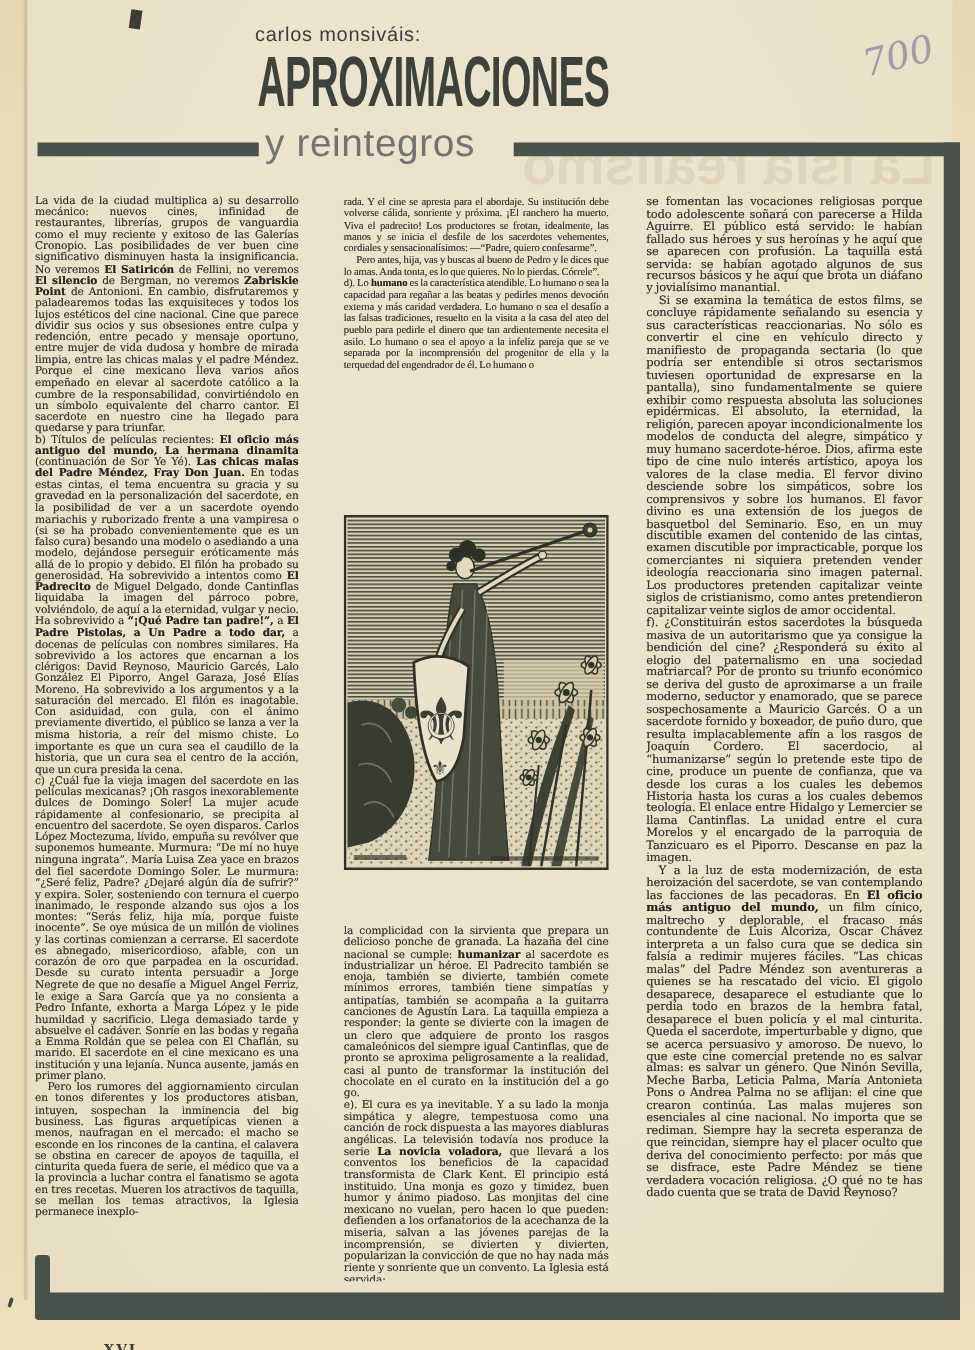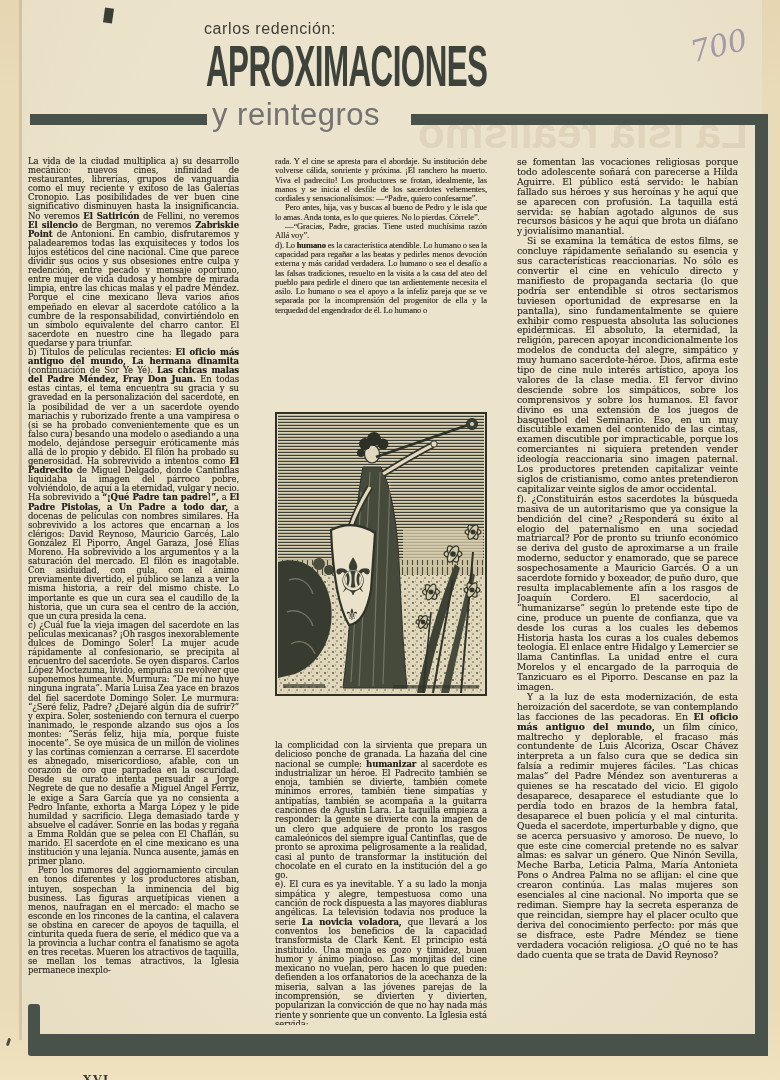--- a/index.html
+++ b/index.html
@@ -52,37 +52,36 @@
 </style>
 </head>
 <body>
 
 <div class="page"></div>
 <div class="edge-shadow"></div>
 
 <div class="ghost">La isla realismo</div>
 
 <div class="topleft-mark"></div>
-<div class="kicker">carlos redención:</div>
+<div class="kicker">carlos monsiváis:</div>
 <div class="title">APROXIMACIONES</div>
 <div class="subtitle">y reintegros</div>
 <div class="bar bar-left"></div>
 <div class="bar bar-right"></div>
 <div class="handwriting">700</div>
 
 <div id="col1" class="col">
     <p class="para">La vida de la ciudad multiplica a) su desarrollo mecánico: nuevos cines, infinidad de restaurantes, librerías, grupos de vanguardia como el muy reciente y exitoso de las Galerías Cronopio. Las posibilidades de ver buen cine significativo disminuyen hasta la insignificancia. No veremos <b>El Satiricón</b> de Fellini, no veremos <b>El silencio</b> de Bergman, no veremos <b>Zabriskie Point</b> de Antonioni. En cambio, disfrutaremos y paladearemos todas las exquisiteces y todos los lujos estéticos del cine nacional. Cine que parece dividir sus ocios y sus obsesiones entre culpa y redención, entre pecado y mensaje oportuno, entre mujer de vida dudosa y hombre de mirada limpia, entre las chicas malas y el padre Méndez. Porque el cine mexicano lleva varios años empeñado en elevar al sacerdote católico a la cumbre de la responsabilidad, convirtiéndolo en un símbolo equivalente del charro cantor. El sacerdote en nuestro cine ha llegado para quedarse y para triunfar.</p>
     <p class="para">b) Títulos de películas recientes: <b>El oficio más antiguo del mundo, La hermana dinamita</b> (continuación de Sor Ye Yé). <b>Las chicas malas del Padre Méndez, Fray Don Juan.</b> En todas estas cintas, el tema encuentra su gracia y su gravedad en la personalización del sacerdote, en la posibilidad de ver a un sacerdote oyendo mariachis y ruborizado frente a una vampiresa o (si se ha probado convenientemente que es un falso cura) besando una modelo o asediando a una modelo, dejándose perseguir eróticamente más allá de lo propio y debido. El filón ha probado su generosidad. Ha sobrevivido a intentos como <b>El Padrecito</b> de Miguel Delgado, donde Cantinflas liquidaba la imagen del párroco pobre, volviéndolo, de aquí a la eternidad, vulgar y necio. Ha sobrevivido a <b>“¡Qué Padre tan padre!”,</b> a <b>El Padre Pistolas, a Un Padre a todo dar,</b> a docenas de películas con nombres similares. Ha sobrevivido a los actores que encarnan a los clérigos: David Reynoso, Mauricio Garcés, Lalo González El Piporro, Angel Garaza, José Elías Moreno. Ha sobrevivido a los argumentos y a la saturación del mercado. El filón es inagotable. Con asiduidad, con gula, con el ánimo previamente divertido, el público se lanza a ver la misma historia, a reír del mismo chiste. Lo importante es que un cura sea el caudillo de la historia, que un cura sea el centro de la acción, que un cura presida la cena.</p>
     <p class="para">c) ¿Cuál fue la vieja imagen del sacerdote en las películas mexicanas? ¡Oh rasgos inexorablemente dulces de Domingo Soler! La mujer acude rápidamente al confesionario, se precipita al encuentro del sacerdote. Se oyen disparos. Carlos López Moctezuma, lívido, empuña su revólver que suponemos humeante. Murmura: “De mí no huye ninguna ingrata”. María Luisa Zea yace en brazos del fiel sacerdote Domingo Soler. Le murmura: “¿Seré feliz, Padre? ¿Dejaré algún día de sufrir?” y expira. Soler, sosteniendo con ternura el cuerpo inanimado, le responde alzando sus ojos a los montes: “Serás feliz, hija mía, porque fuiste inocente”. Se oye música de un millón de violines y las cortinas comienzan a cerrarse. El sacerdote es abnegado, misericordioso, afable, con un corazón de oro que parpadea en la oscuridad. Desde su curato intenta persuadir a Jorge Negrete de que no desafíe a Miguel Angel Ferriz, le exige a Sara García que ya no consienta a Pedro Infante, exhorta a Marga López y le pide humildad y sacrificio. Llega demasiado tarde y absuelve el cadáver. Sonríe en las bodas y regaña a Emma Roldán que se pelea con El Chaflán, su marido. El sacerdote en el cine mexicano es una institución y una lejanía. Nunca ausente, jamás en primer plano.</p>
     <p class="para indent">Pero los rumores del aggiornamiento circulan en tonos diferentes y los productores atisban, intuyen, sospechan la inminencia del big business. Las figuras arquetípicas vienen a menos, naufragan en el mercado: el macho se esconde en los rincones de la cantina, el calavera se obstina en carecer de apoyos de taquilla, el cinturita queda fuera de serie, el médico que va a la provincia a luchar contra el fanatismo se agota en tres recetas. Mueren los atractivos de taquilla, se mellan los temas atractivos, la Iglesia permanece inexplo-</p>
   </div>
 <div id="col2" class="col">
     <p class="para">rada. Y el cine se apresta para el abordaje. Su institución debe volverse cálida, sonriente y próxima. ¡El ranchero ha muerto. Viva el padrecito! Los productores se frotan, idealmente, las manos y se inicia el desfile de los sacerdotes vehementes, cordiales y sensacionalísimos: —“Padre, quiero confesarme”.</p>
-    <p class="para indent">Pero antes, hija, vas y buscas al bueno de Pedro y le isla que lo amas. Anda tonta, es lo que quieres. No lo pierdas. Córrele”.</p>
-    <p class="para indent">—“Gracias, Padre, gracias. Tiene usted muchísima razón Allá voy”.</p>
+    <p class="para indent">Pero antes, hija, vas y buscas al bueno de Pedro y le dices que lo amas. Anda tonta, es lo que quieres. No lo pierdas. Córrele”.</p>
     <p class="para">d). Lo <b>humano</b> es la característica atendible. Lo humano o sea la capacidad para regañar a las beatas y pedirles menos devoción externa y más caridad verdadera. Lo humano o sea el desafío a las falsas tradiciones, resuelto en la visita a la casa del ateo del pueblo para pedirle el dinero que tan ardientemente necesita el asilo. Lo humano o sea el apoyo a la infeliz pareja que se ve separada por la incomprensión del progenitor de ella y la terquedad del engendrador de él. Lo humano o</p>
   </div>
 
 <div class="illus" role="img" aria-label="Art-nouveau engraving of a woman blowing a long trumpet, holding a shield with a fleur-de-lis, surrounded by irises against a hatched background">
   <svg width="212" height="284" viewBox="0 0 212 284" xmlns="http://www.w3.org/2000/svg">
     <defs>
       <pattern id="hatch" width="4" height="3" patternUnits="userSpaceOnUse">
         <rect width="4" height="3" fill="#d9cfb2"></rect>
         <line x1="0" y1="1.4" x2="4" y2="1.4" stroke="#3c4034" stroke-width="1.2"></line>
       </pattern>

